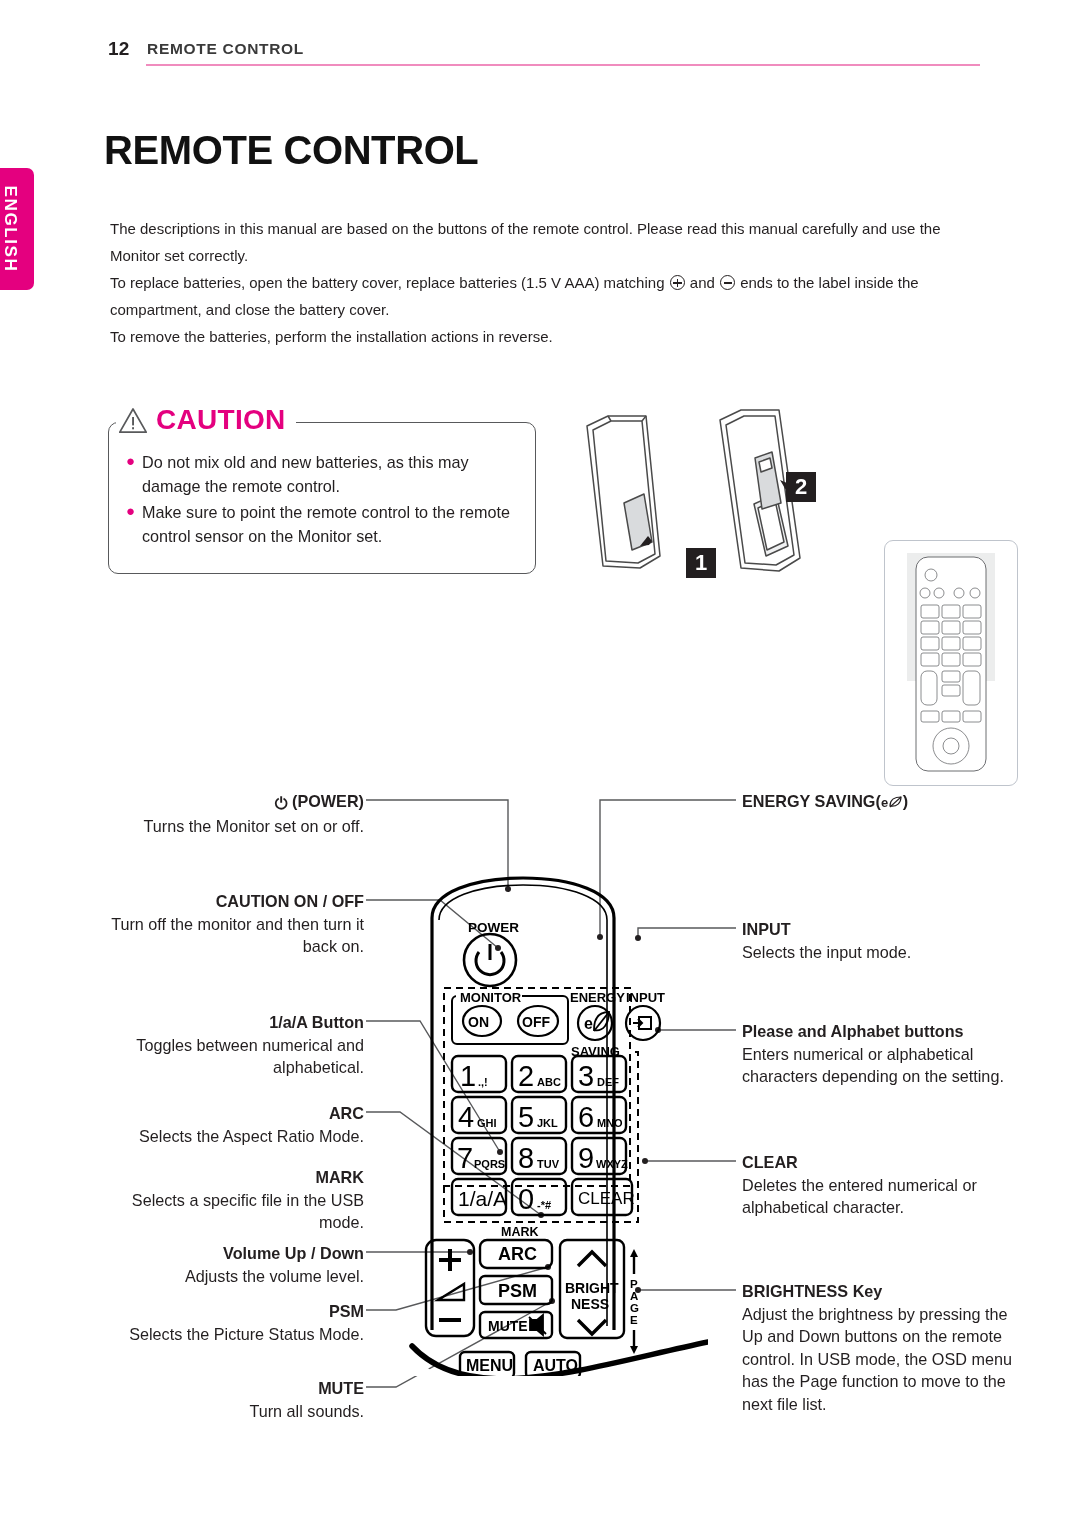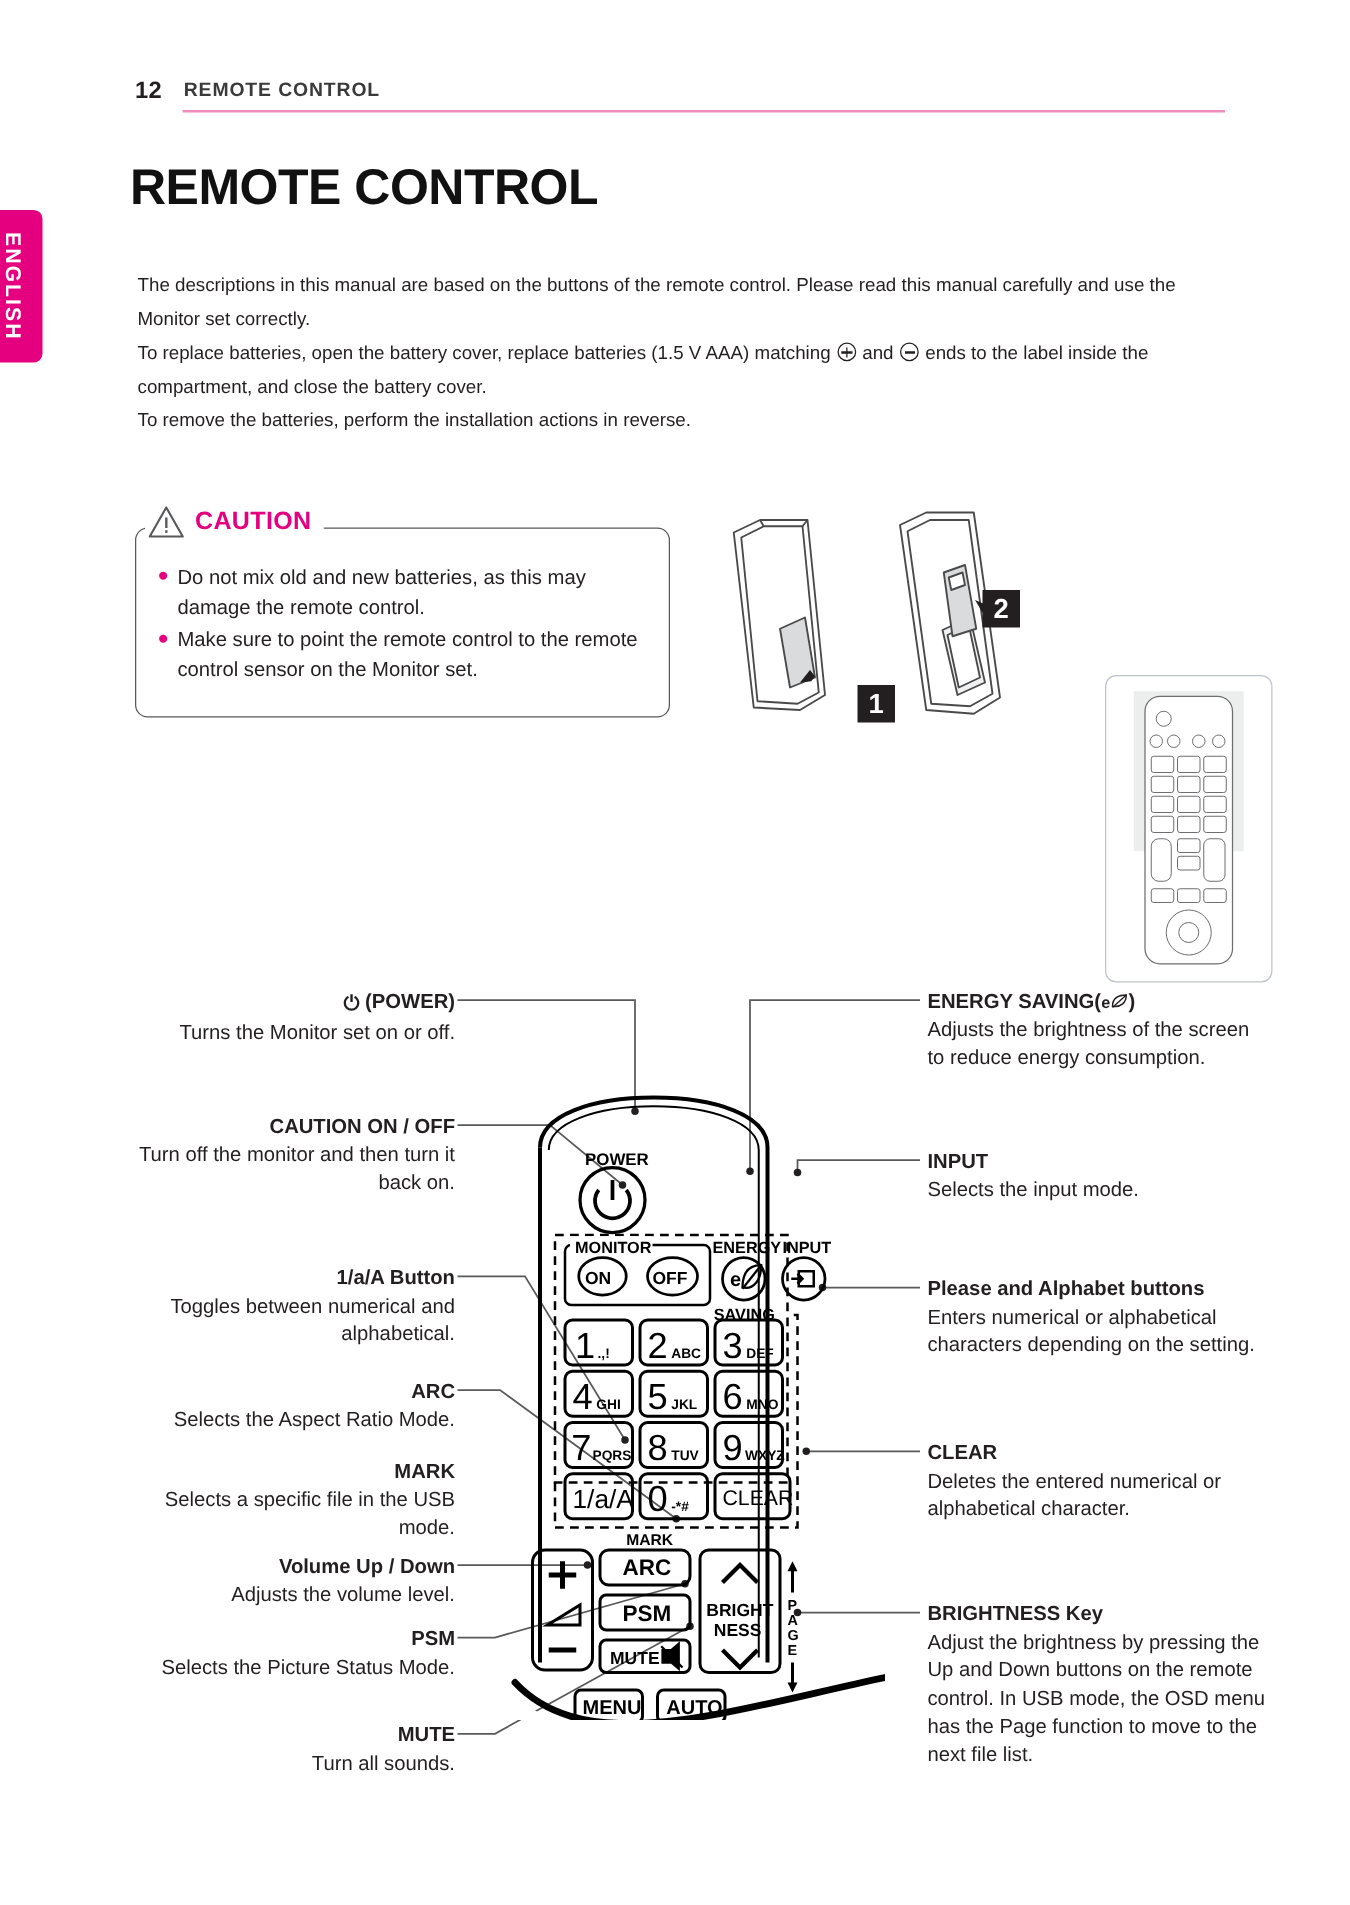--- a/index.html
+++ b/index.html
@@ -8,21 +8,21 @@
     width:1080px; height:1524px;
     background:#ffffff;
     font-family:"Liberation Sans", sans-serif;
     color:#231f20;
     position:relative;
     overflow:hidden;
   }
 
   
   .page-header{
-    position:absolute; left:108px; top:38px; width:872px; height:34px;margin-top:24px;
+    position:absolute; left:108px; top:38px; width:872px; height:34px;
   }
   .page-number{
     position:absolute; left:0; top:0;
     font-size:19px; font-weight:bold; color:#231f20; letter-spacing:0.2px;
   }
   .header-title{
     position:absolute; left:39px; top:2px;
     font-size:15.5px; font-weight:bold; letter-spacing:0.7px; color:#3a3a3a;
   }
   .header-rule{
@@ -74,21 +74,21 @@
     position:absolute; left:108px; top:422px; width:428px; height:152px;
     border:1.6px solid #58595b; border-radius:10px;
   }
   .caution-head{
     position:absolute; left:116px; top:404px;
     background:#fff; padding:0 10px 0 2px;
     display:flex; align-items:center; gap:8px;
   }
   .warn-tri{ width:30px; height:27px; display:block; }
   .caution-label{
-    font-size:20px; font-weight:bold; color:#e4007f; letter-spacing:0.3px;
+    font-size:28px; font-weight:bold; color:#e4007f; letter-spacing:0.3px;
   }
   .caution-mask{
     position:absolute; left:116px; top:415px; height:6px; background:#fff;
   }
   .caution-list{
     position:absolute; left:124px; top:450px; width:404px;
     font-size:16.2px; line-height:24px; color:#231f20;
   }
   .caution-item{ position:relative; padding-left:18px; margin-bottom:2px; }
   .caution-item .bullet{
@@ -306,21 +306,20 @@
   <span class="ttl">MUTE</span>
   <span>Turn all sounds.</span>
 </div>
 
 <div class="callout col-right" style="top:790px">
   <span class="ttl"><span>ENERGY SAVING(</span><svg width="22" height="14" viewBox="0 0 22 14" style="vertical-align:-2px">
         <text x="0" y="12" font-size="13" font-family="Liberation Sans, sans-serif" fill="#231f20">e</text>
         <path d="M9 11 C9 4 14 2 20 2 C20 8 16 12 9 11 Z" fill="none" stroke="#231f20" stroke-width="1.2"></path>
         <path d="M9 12 L20 2" stroke="#231f20" stroke-width="1.1"></path>
       </svg><span>)</span></span>
-  <span>Adjusts the brightness of the screen to reduce energy consumption.</span>
 </div>
 
 <div class="callout col-right" style="top:918px">
   <span class="ttl">INPUT</span>
   <span>Selects the input mode.</span>
 </div>
 
 <div class="callout col-right" style="top:1020px">
   <span class="ttl">Please and Alphabet buttons</span>
   <span>Enters numerical or alphabetical characters depending on the setting.</span>

